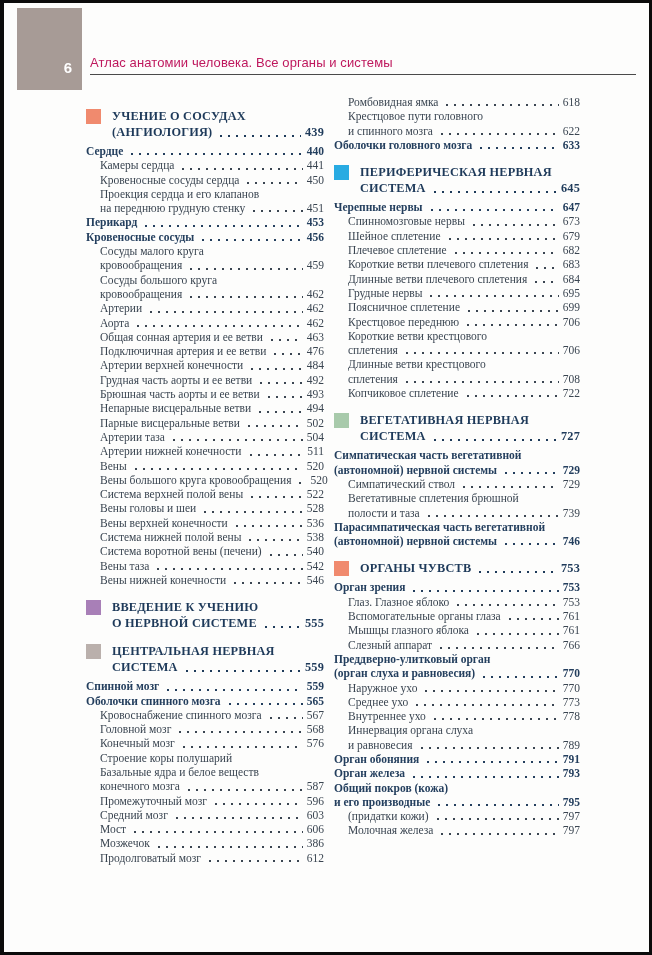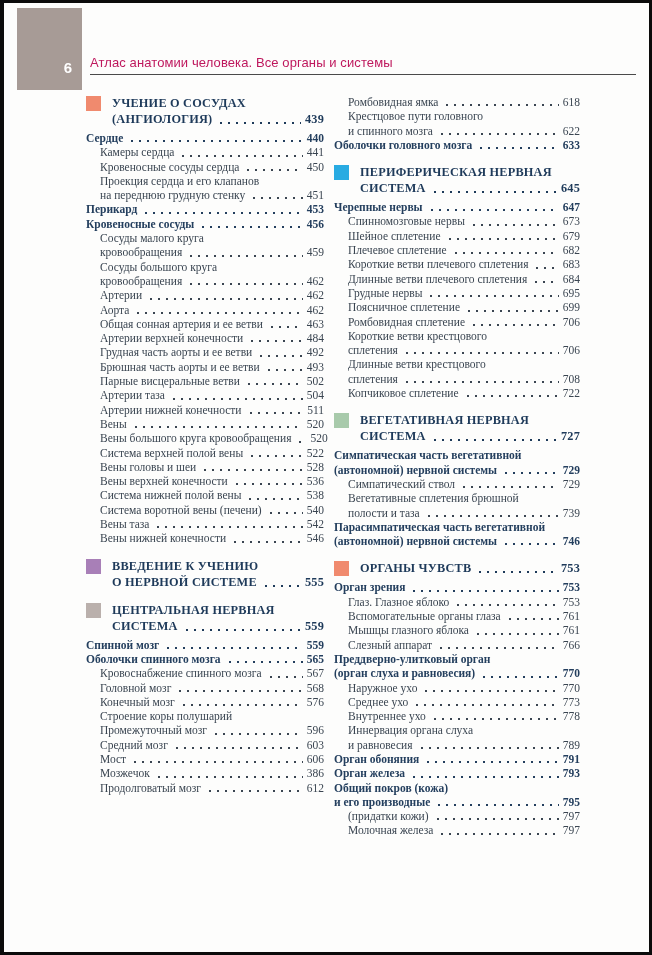--- a/index.html
+++ b/index.html
@@ -61,21 +61,21 @@
   .entry.bold { font-weight: bold; color: #243f5e; }
   .entry.section {
     font-weight: bold;
     color: #1e3a5a;
     font-size: 12.3px;
     line-height: 16px;
     letter-spacing: 0.2px;
     padding-left: 26px;
     margin: 12px 0 4px 0;
   }
-  .col .entry.section:first-child { margin-top: 0; }
+  .col .entry.section:first-child { margin-top: 13px; }
   .marker {
     position: absolute;
     left: 0; top: 1px;
     width: 15px; height: 15px;
     display: inline-block;
   }
   .toc-line { display: block; }
   .toc-line.last { display: flex; align-items: flex-end; }
   .toc-line.last .txt { white-space: nowrap; }
   .leader {
@@ -188,37 +188,51 @@
         </div>
         <div class="entry sub">
           <div class="toc-line last">
             <span class="txt">Общая сонная артерия и ее ветви</span>
             <span class="leader"></span>
             <span class="pg">463</span>
           </div>
         </div>
         <div class="entry sub">
           <div class="toc-line last">
+            <span class="txt">Подключичная артерия и ее ветви</span>
+            <span class="leader"></span>
+            <span class="pg">476</span>
+          </div>
+        </div>
+        <div class="entry sub">
+          <div class="toc-line last">
             <span class="txt">Артерии верхней конечности</span>
             <span class="leader"></span>
             <span class="pg">484</span>
           </div>
         </div>
         <div class="entry sub">
           <div class="toc-line last">
             <span class="txt">Грудная часть аорты и ее ветви</span>
             <span class="leader"></span>
             <span class="pg">492</span>
           </div>
         </div>
         <div class="entry sub">
           <div class="toc-line last">
             <span class="txt">Брюшная часть аорты и ее ветви</span>
             <span class="leader"></span>
             <span class="pg">493</span>
+          </div>
+        </div>
+        <div class="entry sub">
+          <div class="toc-line last">
+            <span class="txt">Непарные висцеральные ветви</span>
+            <span class="leader"></span>
+            <span class="pg">494</span>
           </div>
         </div>
         <div class="entry sub">
           <div class="toc-line last">
             <span class="txt">Парные висцеральные ветви</span>
             <span class="leader"></span>
             <span class="pg">502</span>
           </div>
         </div>
         <div class="entry sub">
@@ -348,20 +362,28 @@
           <div class="toc-line last">
             <span class="txt">Конечный мозг</span>
             <span class="leader"></span>
             <span class="pg">576</span>
           </div>
         </div>
         <div class="entry sub">
           <div class="toc-line"><span class="txt">Строение коры полушарий</span></div>
         </div>
         <div class="entry sub">
+          <div class="toc-line"><span class="txt">Базальные ядра и белое веществ</span></div>
+          <div class="toc-line last">
+            <span class="txt">конечного мозга</span>
+            <span class="leader"></span>
+            <span class="pg">587</span>
+          </div>
+        </div>
+        <div class="entry sub">
           <div class="toc-line last">
             <span class="txt">Промежуточный мозг</span>
             <span class="leader"></span>
             <span class="pg">596</span>
           </div>
         </div>
         <div class="entry sub">
           <div class="toc-line last">
             <span class="txt">Средний мозг</span>
             <span class="leader"></span>
@@ -473,21 +495,21 @@
         </div>
         <div class="entry sub">
           <div class="toc-line last">
             <span class="txt">Поясничное сплетение</span>
             <span class="leader"></span>
             <span class="pg">699</span>
           </div>
         </div>
         <div class="entry sub">
           <div class="toc-line last">
-            <span class="txt">Ромбовидная сплетение</span>
+            <span class="txt">Крестцовое переднюю</span>
             <span class="leader"></span>
             <span class="pg">706</span>
           </div>
         </div>
         <div class="entry sub">
           <div class="toc-line"><span class="txt">Короткие ветви крестцового</span></div>
           <div class="toc-line last">
             <span class="txt">сплетения</span>
             <span class="leader"></span>
             <span class="pg">706</span>

